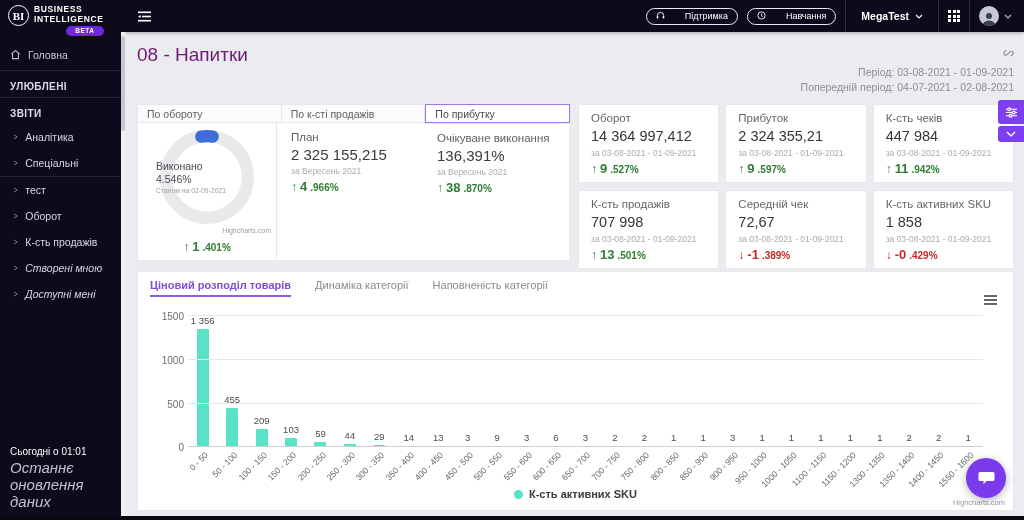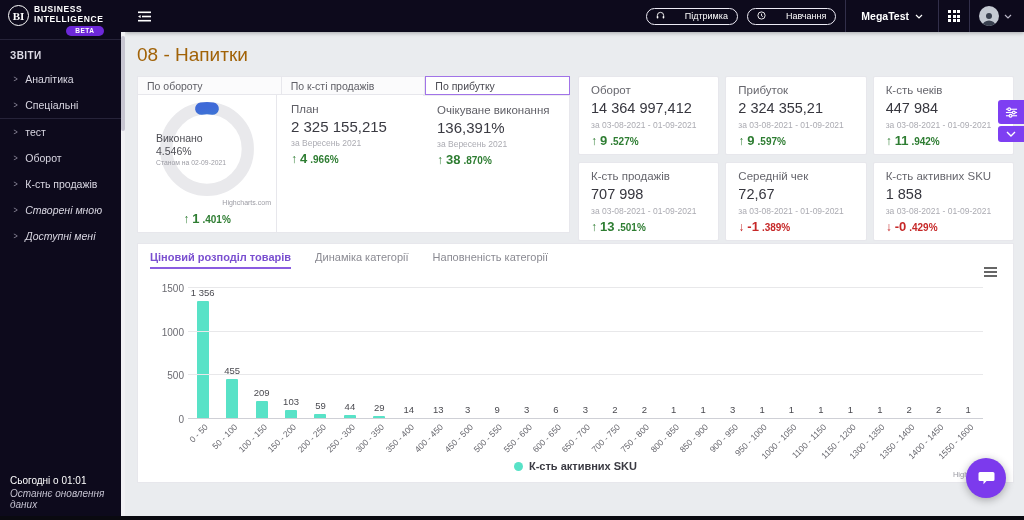--- a/index.html
+++ b/index.html
@@ -14,40 +14,40 @@
   .beta-badge { background:#6d28d9; color:#fff; font-size:6.5px; font-weight:bold; letter-spacing:.5px; padding:1px 9px 2px; border-radius:7px; align-self:flex-end; margin-top:1px; }
   .home-item { display:flex; align-items:center; gap:7px; padding:10px 10px 9px 10px; font-size:10.5px; color:#c9c6d6; cursor:pointer; }
   .side-section { }
   .side-sep { border-top:1px solid #262339; margin:0; }
   .side-title { padding:10px 10px 5px 10px; font-size:10px; font-weight:bold; color:#dedce7; letter-spacing:.4px; }
   .side-item { display:flex; align-items:center; gap:7px; padding:7px 10px 7px 13px; font-size:10.5px; color:#d9d7e2; cursor:pointer; }
   .side-item .chev { font-size:9px; color:#8f8c9e; transform:scaleX(.8); }
   .italic { font-style:italic; }
   .side-footer { margin-top:auto; padding:6px 10px 10px; }
   .sf-time { font-size:10px; font-weight:normal; color:#fff; }
-  .sf-cap { font-size:10px; font-style:italic; color:#c3c0cf; margin-top:2px; }
+  .sf-cap { font-size:15px; font-style:italic; color:#c3c0cf; margin-top:2px; }
   .side-scroll { position:absolute; right:0; top:32px; width:4px; height:484px; background:#f1f1f4; }
   .side-thumb { position:absolute; top:4px; left:0; width:4px; height:95px; background:#c7c5d1; border-radius:2px; }
 
   
   .topbar { position:absolute; left:125px; top:0; width:899px; height:32px; background:#0d0a1c; display:flex; align-items:center; padding:0 12px; z-index:5; box-shadow:0 1px 4px rgba(0,0,0,.3); }
   .menu-fold { display:flex; align-items:center; cursor:pointer; }
   .tb-right { margin-left:auto; display:flex; align-items:center; gap:9px; height:100%; }
   .pill { border:1px solid #eceaf4; border-radius:9px; color:#fff; font-size:9px; padding:2px 9px 3px; display:flex; align-items:center; gap:20px; cursor:pointer; white-space:nowrap; }
   .tb-div { width:1px; height:32px; background:#322f4a; }
   .account { color:#fff; font-size:10.5px; font-weight:bold; display:flex; align-items:center; gap:6px; cursor:pointer; padding:0 6px; }
   .grid-icon { display:grid; grid-template-columns:repeat(3,3px); grid-template-rows:repeat(3,3px); gap:1.5px; cursor:pointer; }
   .grid-icon span { background:#fff; width:3px; height:3px; }
   .avatar-wrap { display:flex; align-items:center; gap:5px; cursor:pointer; }
   .avatar { width:20px; height:20px; border-radius:50%; background:#c4c9d2; overflow:hidden; display:flex; align-items:flex-end; justify-content:center; }
 
   
   .main { position:absolute; left:125px; top:32px; width:899px; height:484px; }
   .header-row { display:flex; margin:12px 10px 10px 12px; }
-  .page-title { font-size:19px; color:#a16207; font-weight:400; }
+  .page-title { font-size:19px; color:#701a75; font-weight:400; }
   .header-right { margin-left:auto; display:flex; flex-direction:column; align-items:flex-end; }
   .link-btn { cursor:pointer; margin-bottom:3px; }
   .period-line { font-size:10.5px; color:#8f8f97; line-height:1.4; }
 
   .row1 { display:flex; margin:0 10px 0 12px; gap:8px; height:157px; }
   .left-group { width:433px; display:flex; flex-direction:column; }
   .tabs { display:flex; height:19px; }
   .tab { flex:1; display:flex; align-items:center; padding-left:9px; font-size:10.5px; color:#5f5f66; background:#fbfbfc; border:1px solid #e7e7ec; border-left:none; cursor:pointer; white-space:nowrap; }
   .tab:first-child { border-left:1px solid #e7e7ec; }
   .tab.active { background:#fff; border:1px solid #a173e8; color:#4a4a52; }
@@ -113,21 +113,34 @@
 
 <aside class="sidebar">
   <div class="logo-row">
     <div class="bi-mark">BI</div>
     <div class="logo-text">
       <span class="logo-line">BUSINESS</span>
       <span class="logo-line">INTELLIGENCE</span>
       <span class="beta-badge">BETA</span>
     </div>
   </div>
+  <div class="home-item">
+    <span style="display:flex;">
+      <svg width="11" height="11" viewBox="0 0 12 12">
+          <path d="M1.5 5.5 L6 1.5 L10.5 5.5 M2.8 5 V10.5 H9.2 V5" fill="none" stroke="#c9c6d6" stroke-width="1.1"></path>
+        </svg>
+    </span>
+    <span>Головна</span>
+  </div>
   <div>
+      <div class="side-section">
+    <div class="side-sep"></div>
+    <div class="side-title">УЛЮБЛЕНІ</div>
+    <div class="side-items"></div>
+  </div>
       <div class="side-section">
     <div class="side-sep"></div>
     <div class="side-title">ЗВІТИ</div>
     <div class="side-items">
           <div class="side-item">
     <span class="chev">&gt;</span>
     <span class="side-label">Аналітика</span>
   </div>
           <div class="side-item">
     <span class="chev">&gt;</span>
@@ -231,20 +244,29 @@
       <svg width="8" height="5" viewBox="0 0 8 5">
           <path d="M1 1 L4 4 L7 1" fill="none" stroke="#b9b6c6" stroke-width="1.2"></path>
         </svg>
     </div>
   </div>
 </header>
 
 <main class="main">
   <div class="header-row">
     <div class="page-title">08 - Напитки</div>
+    <div class="header-right">
+      <div class="link-btn">
+        <svg width="13" height="13" viewBox="0 0 14 14">
+            <path d="M6 8 L8.8 5.2 a2 2 0 0 1 2.8 2.8 L10 9.6 M8 6 L5.2 8.8 a2 2 0 0 1-2.8-2.8 L4 4.4" fill="none" stroke="#8c8c93" stroke-width="1.2" stroke-linecap="round" transform="translate(1.5,1.5) rotate(3)"></path>
+          </svg>
+      </div>
+      <div class="period-line">Період: 03-08-2021 - 01-09-2021</div>
+      <div class="period-line">Попередній період: 04-07-2021 - 02-08-2021</div>
+    </div>
   </div>
 
   <div class="row1">
     <div class="left-group">
       <div class="tabs">
           <div class="tab">По обороту</div>
           <div class="tab">По к-сті продажів</div>
           <div class="tab active">По прибутку</div>
         </div>
       <div class="cards-row">

